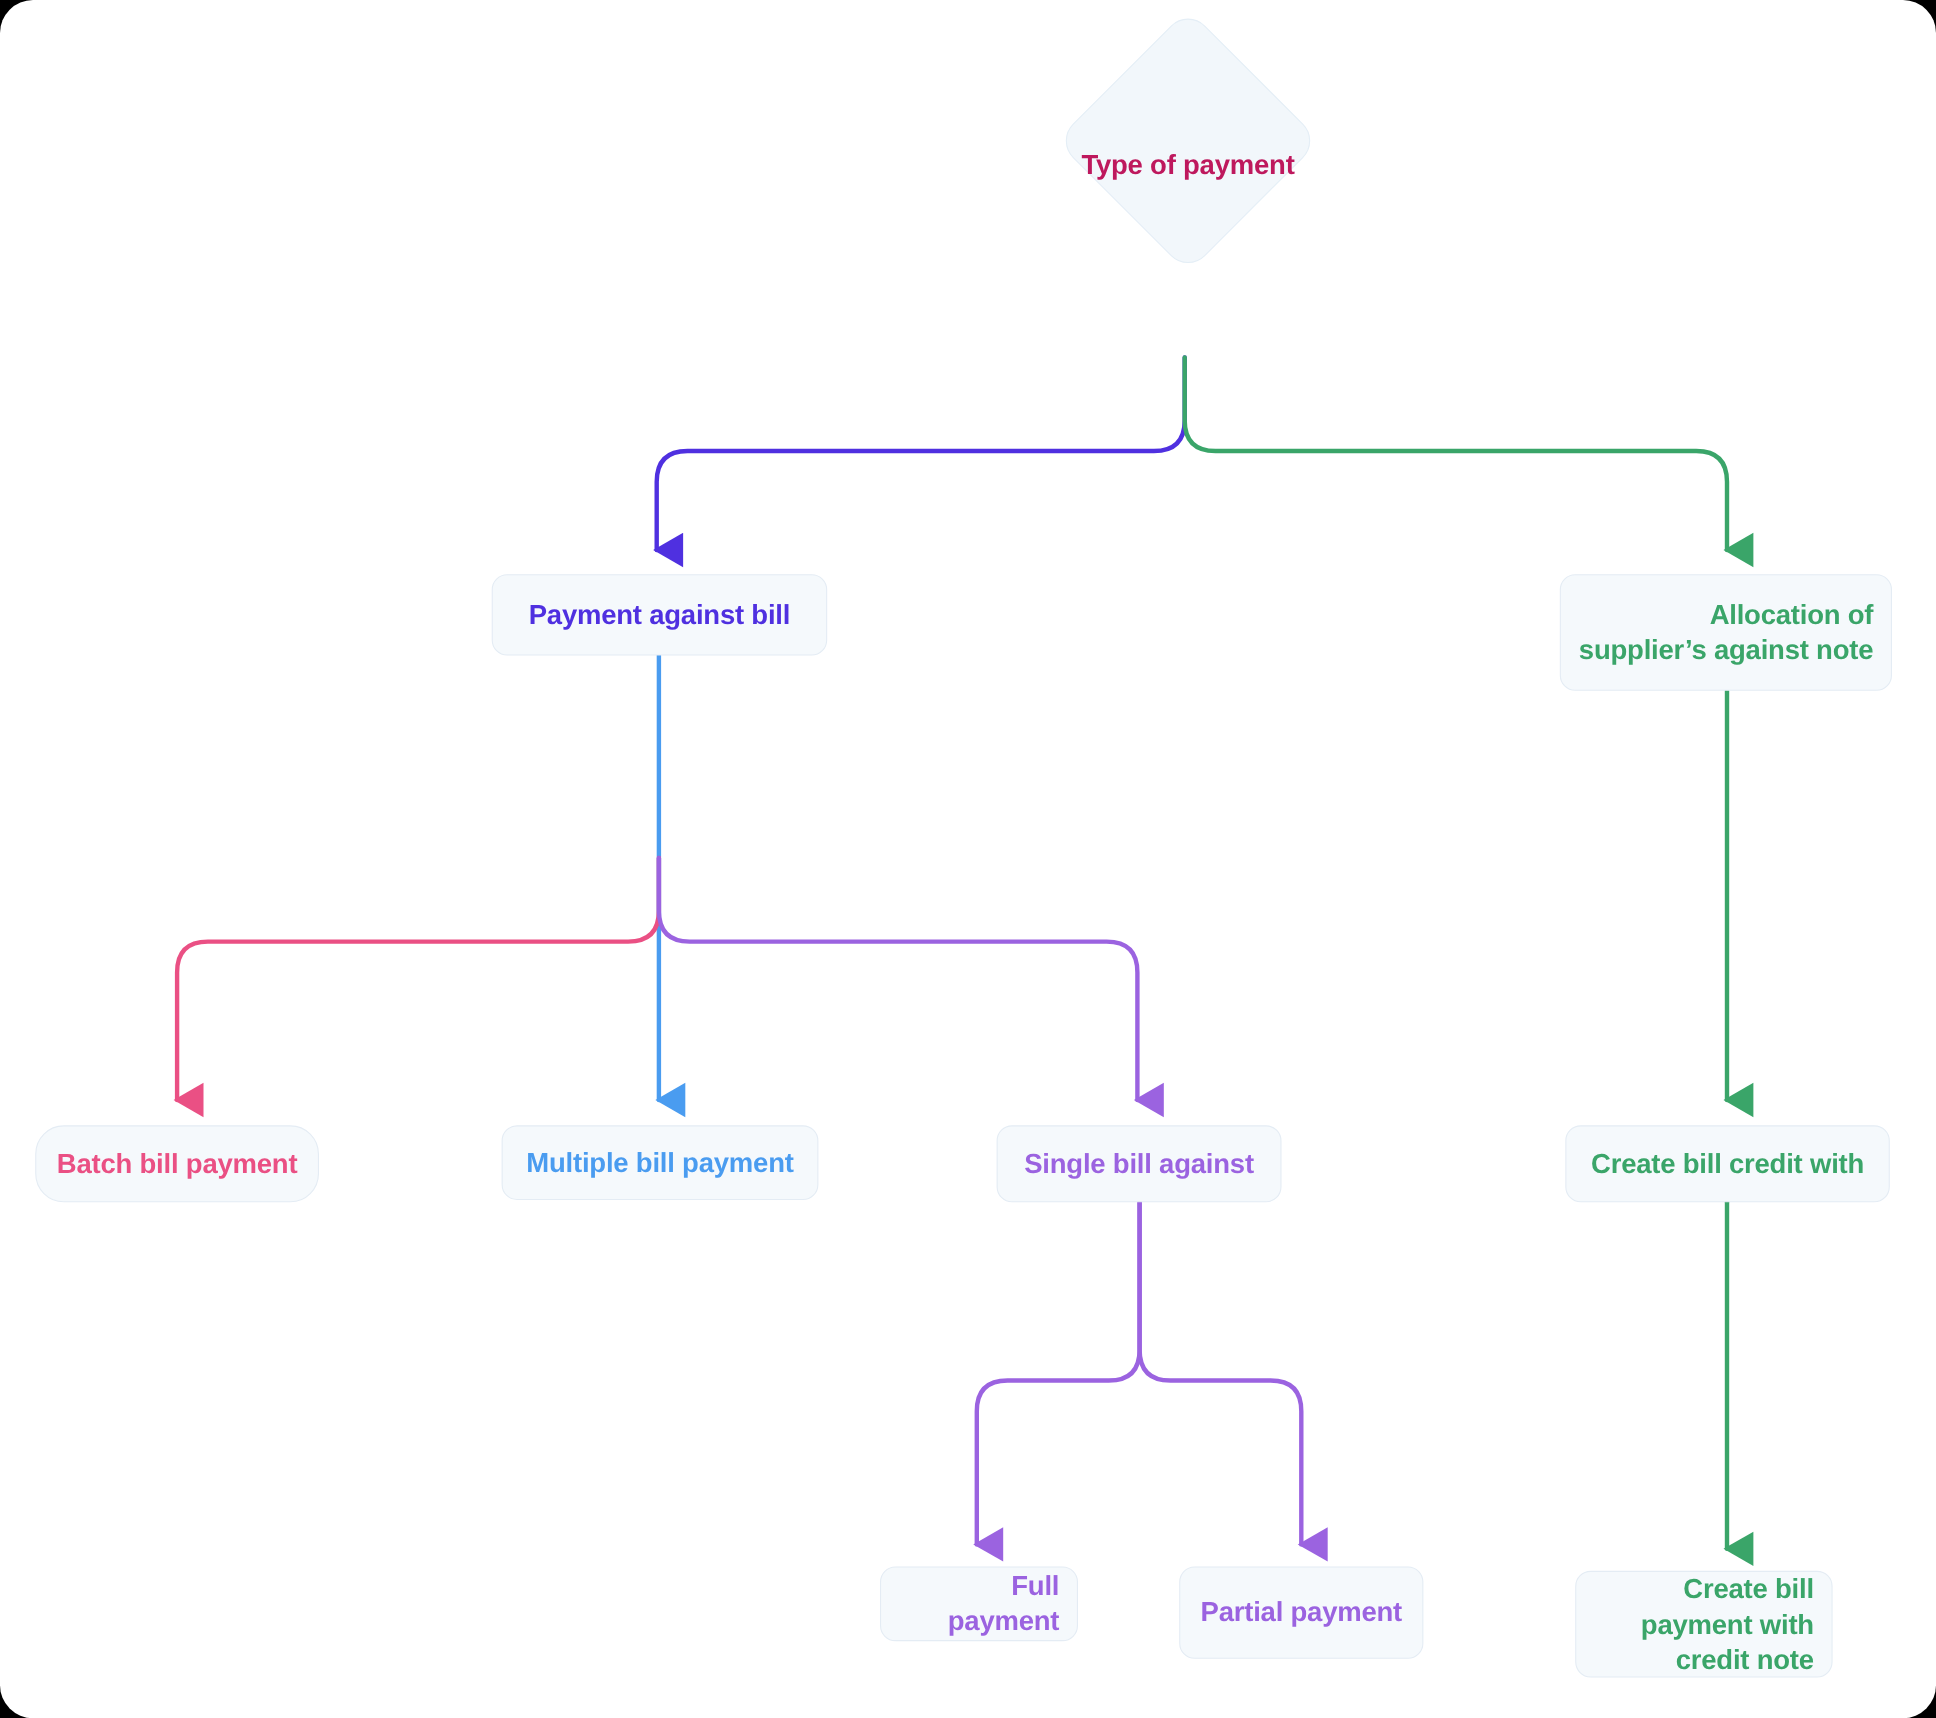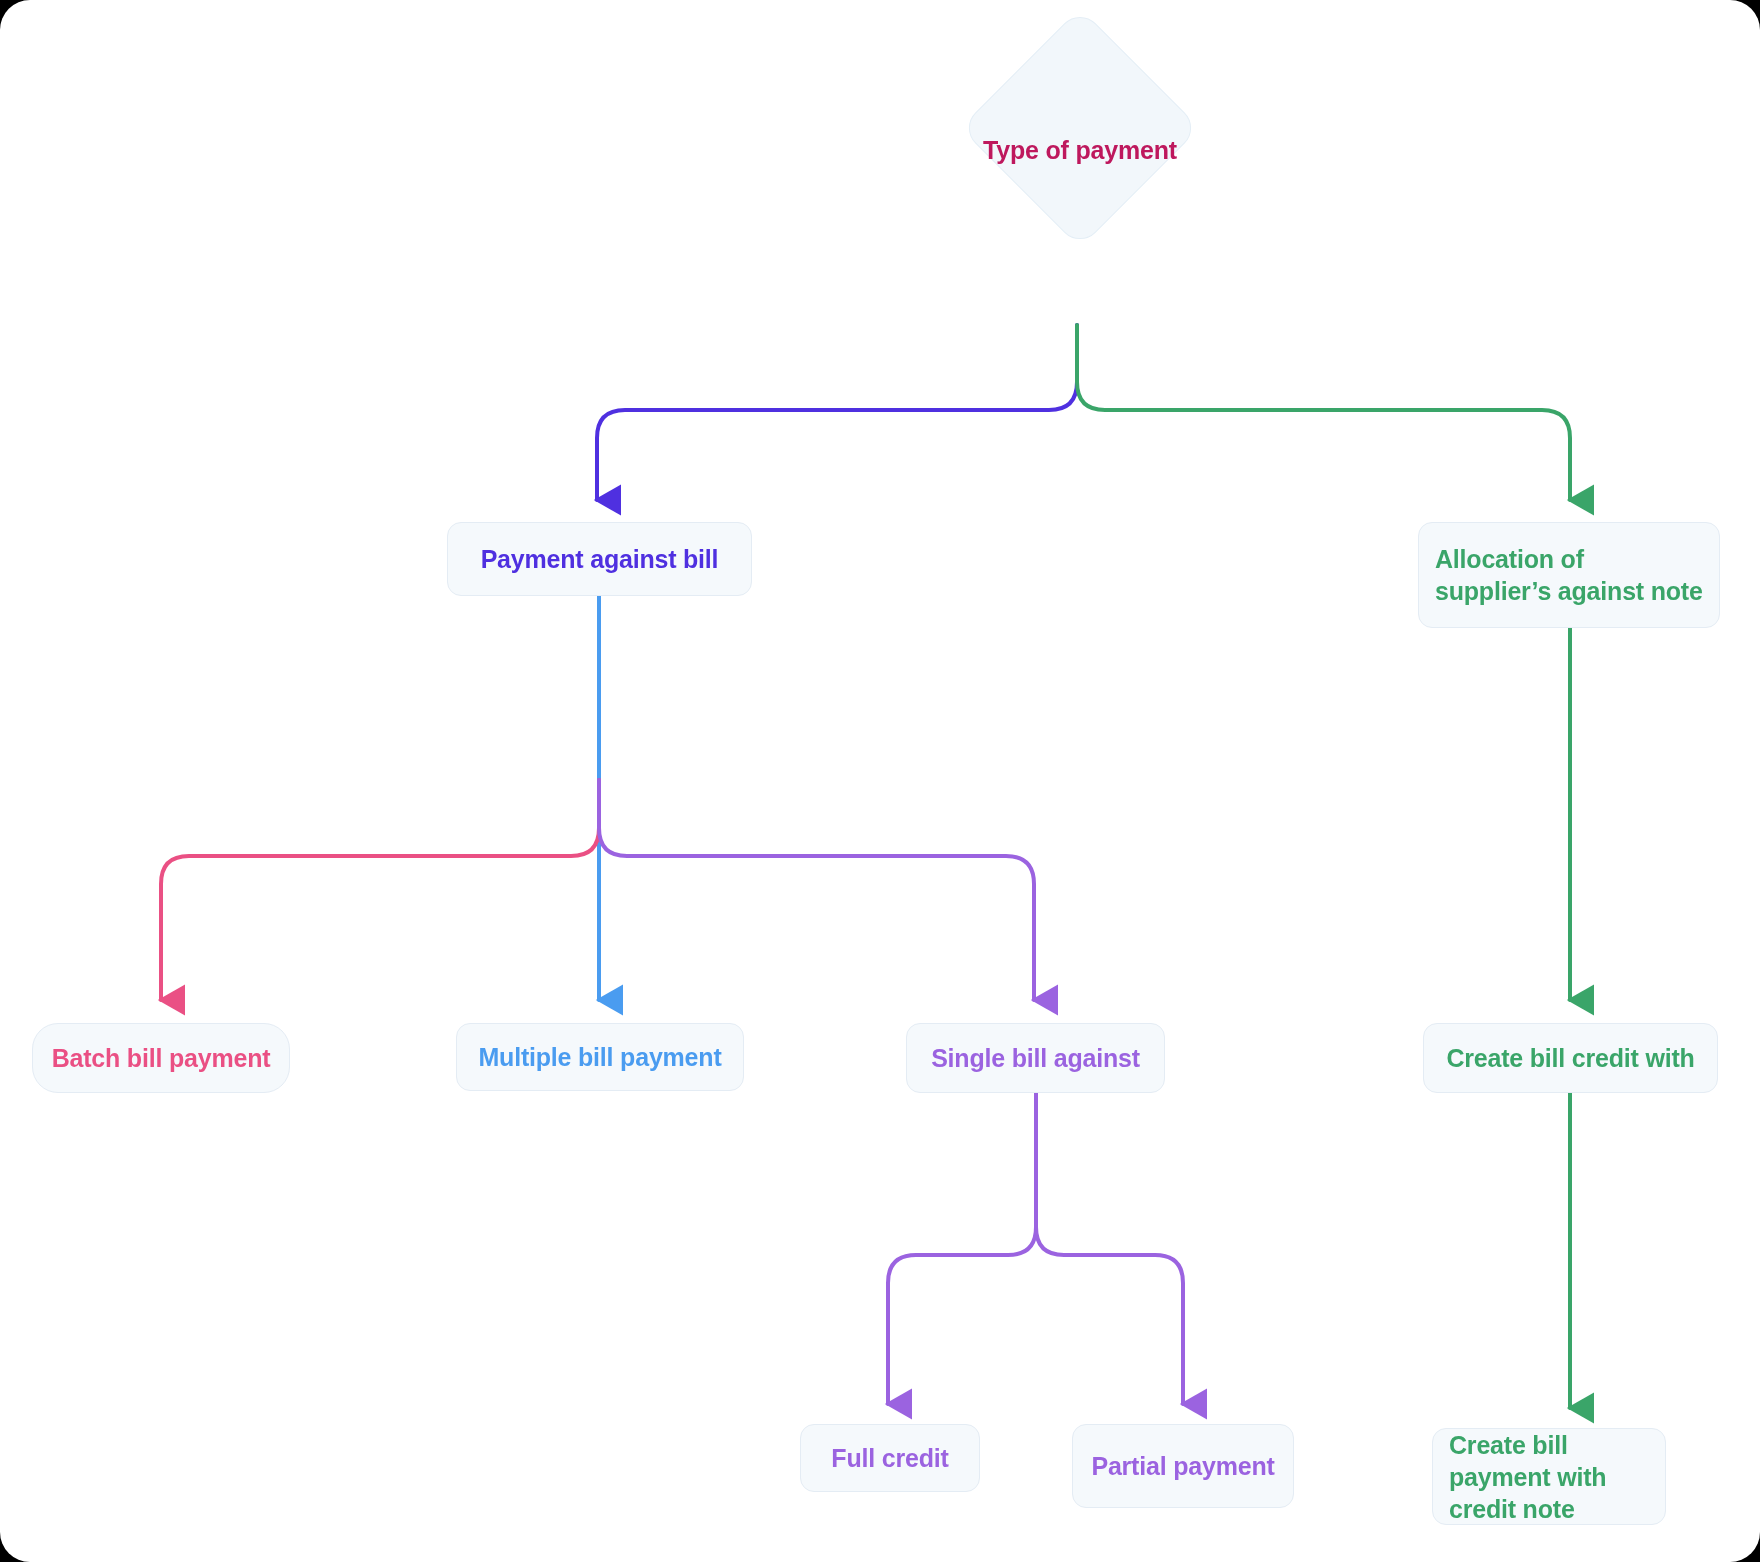--- a/index.html
+++ b/index.html
@@ -31,21 +31,21 @@
   }
   .node {
     position: absolute;
     box-sizing: border-box;
     background: #f5f9fc;
     border: 1px solid #e4ecf4;
     border-radius: 14px;
     display: flex;
     align-items: center;
     justify-content: center;
-    text-align: left;
+    text-align: right;
     font-weight: bold;
     font-size: 25px;
     line-height: 1.28;
     letter-spacing: -0.2px;
     padding: 14px 16px;
   }
   .decision {
     position: absolute;
     box-sizing: border-box;
     background: #f2f7fb;
@@ -132,21 +132,21 @@
 
   <div class="node" style="left:906px; top:1023px; width:259px; height:70px; color:#9b63e0;">
     <span>Single bill against</span>
   </div>
 
   <div class="node" style="left:1423px; top:1023px; width:295px; height:70px; color:#3aa569;">
     <span>Create bill credit with</span>
   </div>
 
   <div class="node" style="left:800px; top:1424px; width:180px; height:68px; color:#9b63e0;">
-    <span>Full credit</span>
+    <span>Full payment</span>
   </div>
 
   <div class="node" style="left:1072px; top:1424px; width:222px; height:84px; color:#9b63e0;">
     <span>Partial payment</span>
   </div>
 
   <div class="node" style="left:1432px; top:1428px; width:234px; height:97px; color:#3aa569;">
     <span>Create bill payment with credit note</span>
   </div>
 

